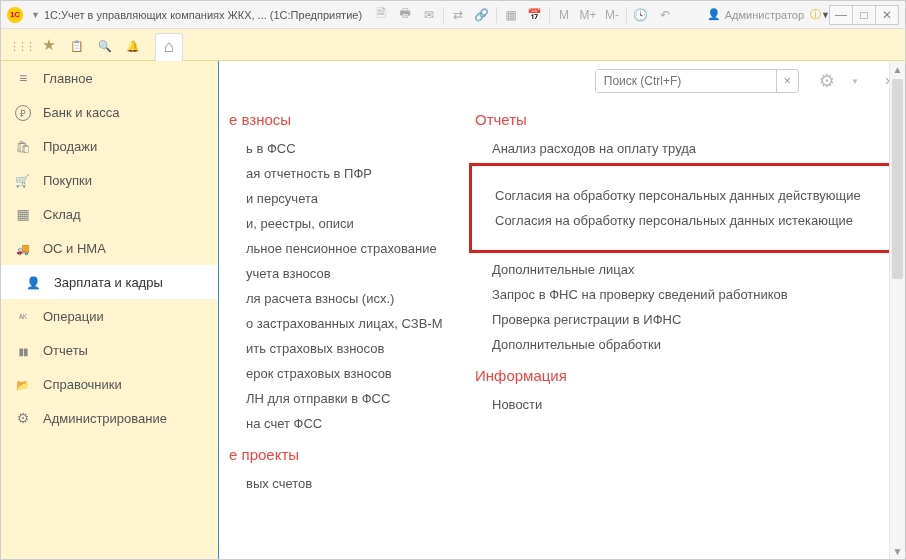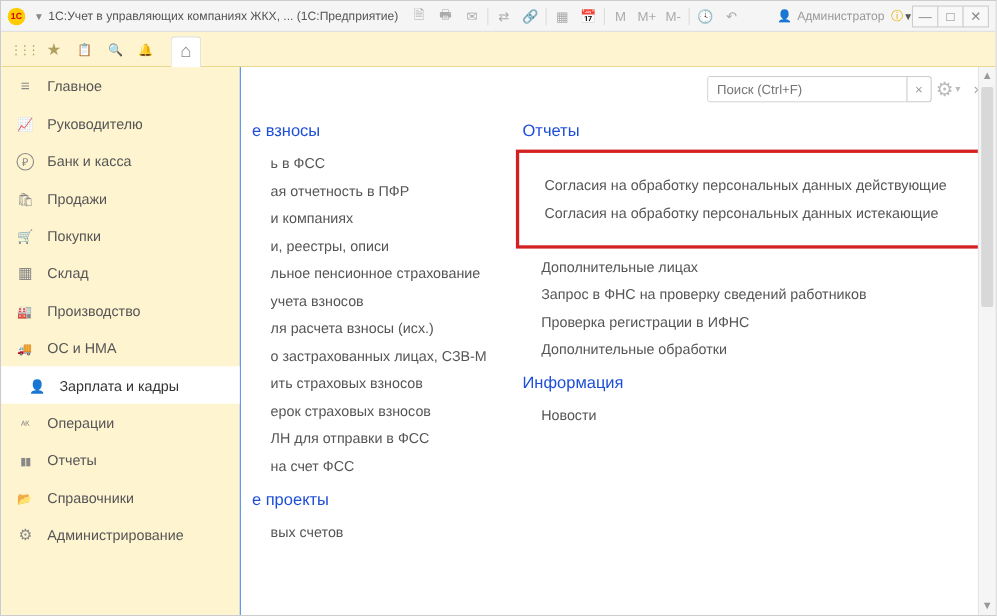--- a/index.html
+++ b/index.html
@@ -26,34 +26,34 @@
 
 
 .main { display: flex; height: calc(100% - 60px); }
 .sidebar { width: 218px; background: #fef4d0; border-right: 1px solid #3b82f6; overflow: hidden; }
 .sidebar-item { display: flex; align-items: center; height: 34px; padding: 0 14px; color: #555; font-size: 13px; cursor: pointer; gap: 12px; }
 .sidebar-item.active { background: #fff; color: #333; padding-left: 25px; }
 .sidebar-item .sicon { width: 16px; text-align: center; color: #888; font-size: 14px; flex-shrink: 0; }
 
 
 .content { flex: 1; position: relative; background: #fff; overflow: hidden; }
-.content-top { height: 40px; display: flex; align-items: center; justify-content: flex-end; padding: 0 12px; gap: 4px; }
+.content-top { height: 40px; display: flex; align-items: center; justify-content: flex-end; padding: 0 12px; gap: 20px; }
 .search-box { display: flex; align-items: center; border: 1px solid #ccc; border-radius: 3px; height: 24px; background: #fff; }
 .search-box input { border: none; outline: none; padding: 0 8px; font-size: 12px; color: #999; width: 180px; height: 22px; }
 .search-box .clear { width: 22px; height: 22px; border-left: 1px solid #ccc; display: flex; align-items: center; justify-content: center; color: #999; font-size: 12px; cursor: pointer; }
 .gear { color: #bbb; font-size: 18px; cursor: pointer; }
 .gear-arrow { color: #bbb; font-size: 8px; margin-left: -4px; }
 .close-panel { color: #aaa; font-size: 14px; cursor: pointer; margin-left: 6px; }
 
 .content-body { display: flex; padding: 0 12px 12px 0; height: calc(100% - 40px); overflow: hidden; }
 .col { flex: 0 0 auto; }
 .col-left { width: 244px; padding-left: 10px; }
 .col-right { flex: 1; padding-left: 12px; }
 
-.section-title { color: #1d4ed8; font-size: 15px; margin: 10px 0 8px; cursor: pointer; }
+.section-title { color: #ef4444; font-size: 15px; margin: 10px 0 8px; cursor: pointer; }
 .link-item { color: #555; font-size: 13px; padding: 5px 0; cursor: pointer; display: block; white-space: nowrap; overflow: hidden; margin-left: 17px; }
 
 .highlight-box { border: 3px solid #d32020; padding: 17px 6px; margin: 2px -6px 4px; }
 
 .scrollbar { position: absolute; right: 0; top: 0; bottom: 0; width: 16px; background: #f5f5f5; border-left: 1px solid #e5e5e5; }
 .scroll-thumb { position: absolute; left: 2px; right: 2px; top: 18px; height: 200px; background: #d8d8d8; border-radius: 2px; }
 .scroll-arrow { position: absolute; left: 0; right: 0; height: 16px; display: flex; align-items: center; justify-content: center; color: #999; font-size: 10px; }
 .scroll-arrow.up { top: 0; }
 .scroll-arrow.down { bottom: 0; }
 
@@ -141,42 +141,34 @@
     </div>
 </div>
 
 <div class="main">
   <div class="sidebar" id="sidebar">
       <div class="sidebar-item">
         <span class="sicon i-lines"></span>
         <span>Главное</span>
       </div>
       <div class="sidebar-item">
-        <span class="sicon i-chart"></span>
-        <span>Руководителю</span>
-      </div>
-      <div class="sidebar-item">
         <span class="sicon i-ruble"></span>
         <span>Банк и касса</span>
       </div>
       <div class="sidebar-item">
         <span class="sicon i-bag"></span>
         <span>Продажи</span>
       </div>
       <div class="sidebar-item">
         <span class="sicon i-cart"></span>
         <span>Покупки</span>
       </div>
       <div class="sidebar-item">
         <span class="sicon i-box"></span>
         <span>Склад</span>
-      </div>
-      <div class="sidebar-item">
-        <span class="sicon i-factory"></span>
-        <span>Производство</span>
       </div>
       <div class="sidebar-item">
         <span class="sicon i-truck"></span>
         <span>ОС и НМА</span>
       </div>
       <div class="sidebar-item active">
         <span class="sicon i-person"></span>
         <span>Зарплата и кадры</span>
       </div>
       <div class="sidebar-item">
@@ -206,35 +198,36 @@
       <span class="gear">⚙</span>
       <span class="gear-arrow">▼</span>
       <span class="close-panel">×</span>
     </div>
 
     <div class="content-body">
       <div class="col col-left" id="col-left">
           <div class="section-title">е взносы</div>
           <div class="link-item">ь в ФСС</div>
           <div class="link-item">ая отчетность в ПФР</div>
-          <div class="link-item">и компаниях</div>
+          <div class="link-item">и персучета</div>
           <div class="link-item">и, реестры, описи</div>
           <div class="link-item">льное пенсионное страхование</div>
           <div class="link-item">учета взносов</div>
           <div class="link-item">ля расчета взносы (исх.)</div>
           <div class="link-item">о застрахованных лицах, СЗВ-М</div>
           <div class="link-item">ить страховых взносов</div>
           <div class="link-item">ерок страховых взносов</div>
           <div class="link-item">ЛН для отправки в ФСС</div>
           <div class="link-item">на счет ФСС</div>
           <div class="section-title">е проекты</div>
           <div class="link-item">вых счетов</div>
         </div>
       <div class="col col-right" id="col-right">
           <div class="section-title">Отчеты</div>
+          <div class="link-item">Анализ расходов на оплату труда</div>
           <div class="highlight-box">
             <div class="link-item">Согласия на обработку персональных данных действующие</div>
             <div class="link-item">Согласия на обработку персональных данных истекающие</div>
           </div>
           <div class="link-item">Дополнительные лицах</div>
           <div class="link-item">Запрос в ФНС на проверку сведений работников</div>
           <div class="link-item">Проверка регистрации в ИФНС</div>
           <div class="link-item">Дополнительные обработки</div>
           <div class="section-title">Информация</div>
           <div class="link-item">Новости</div>

